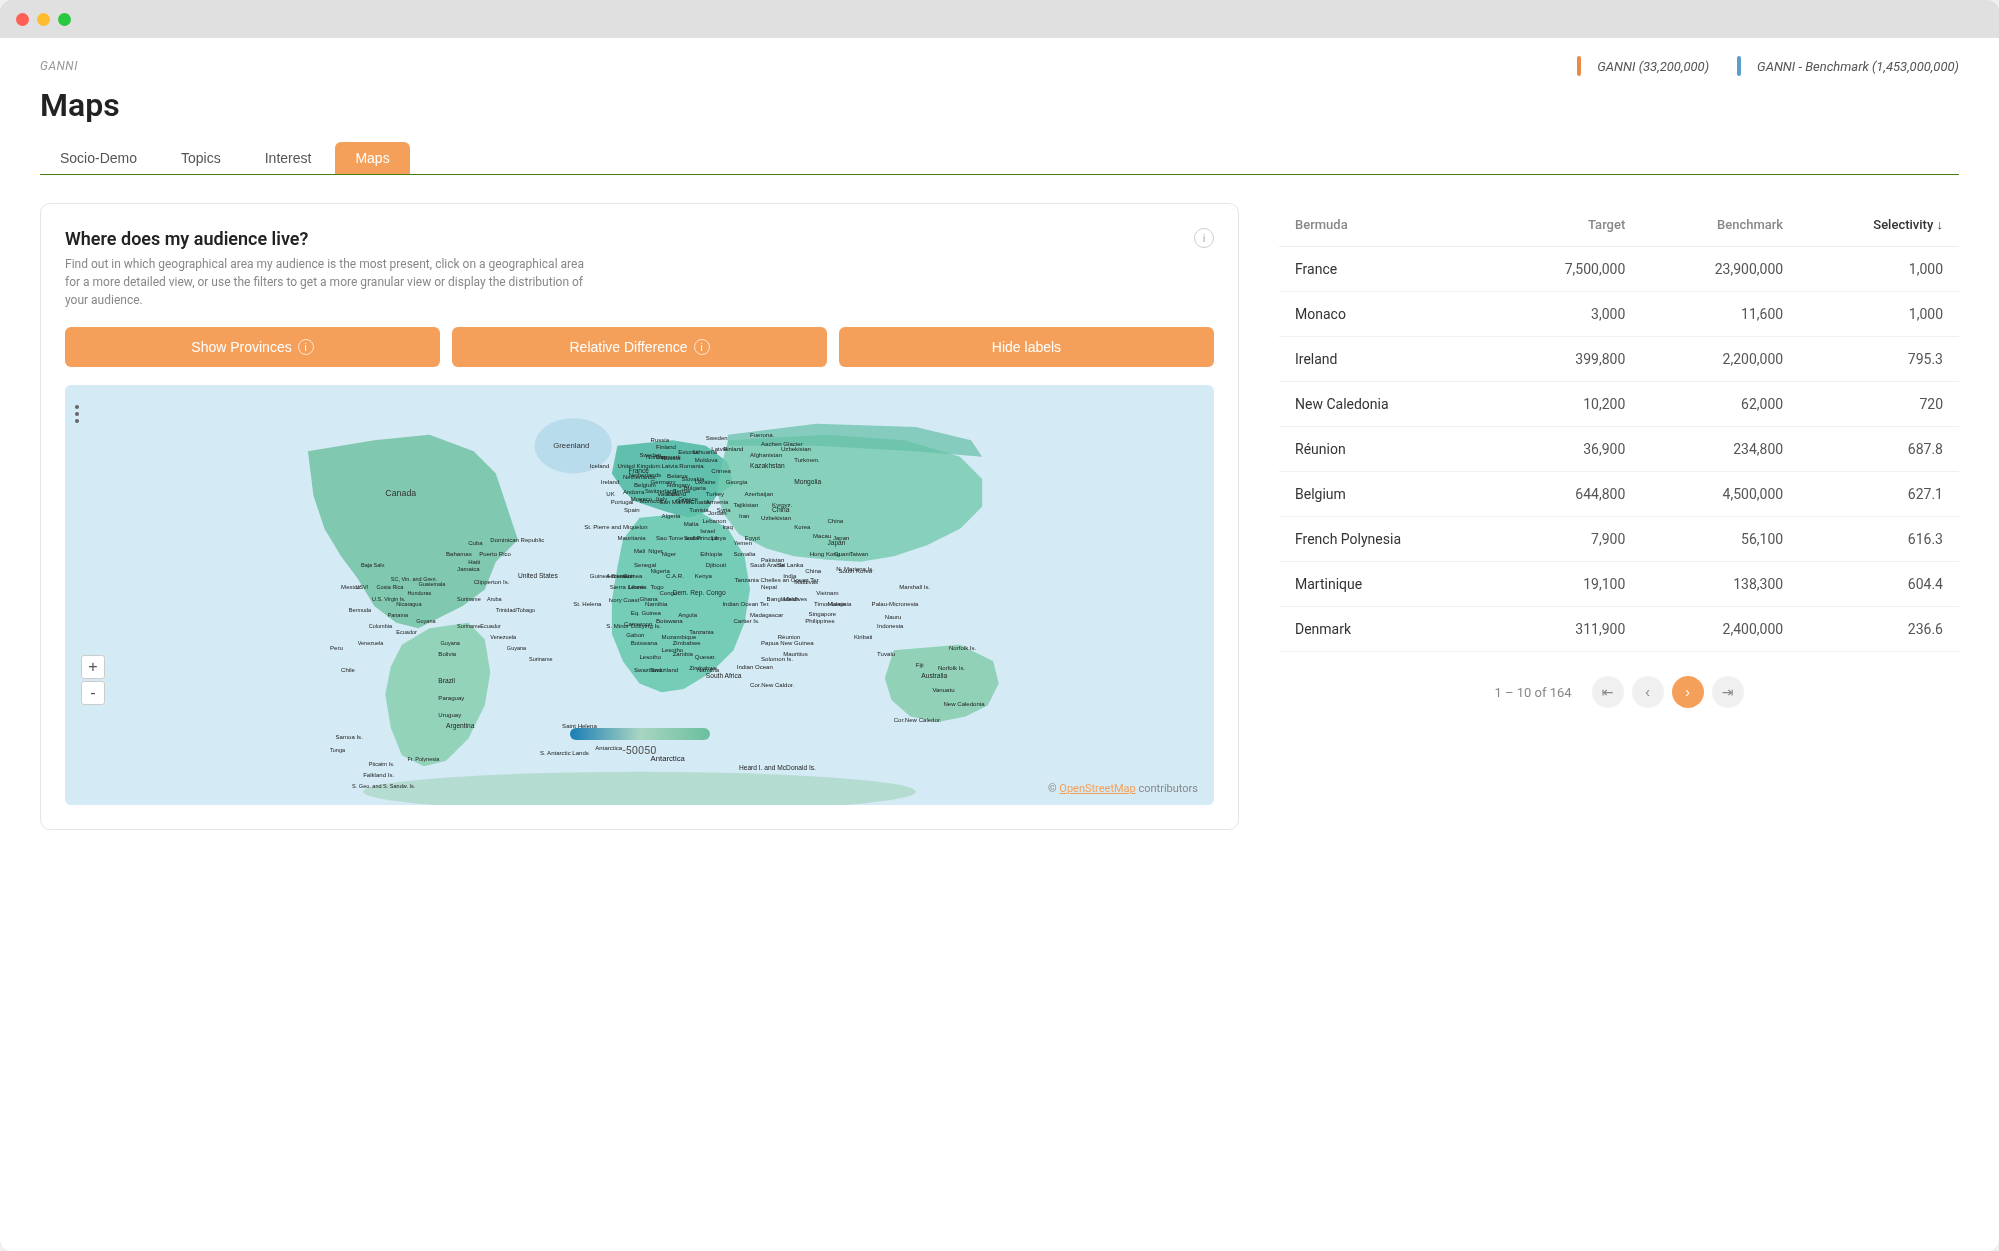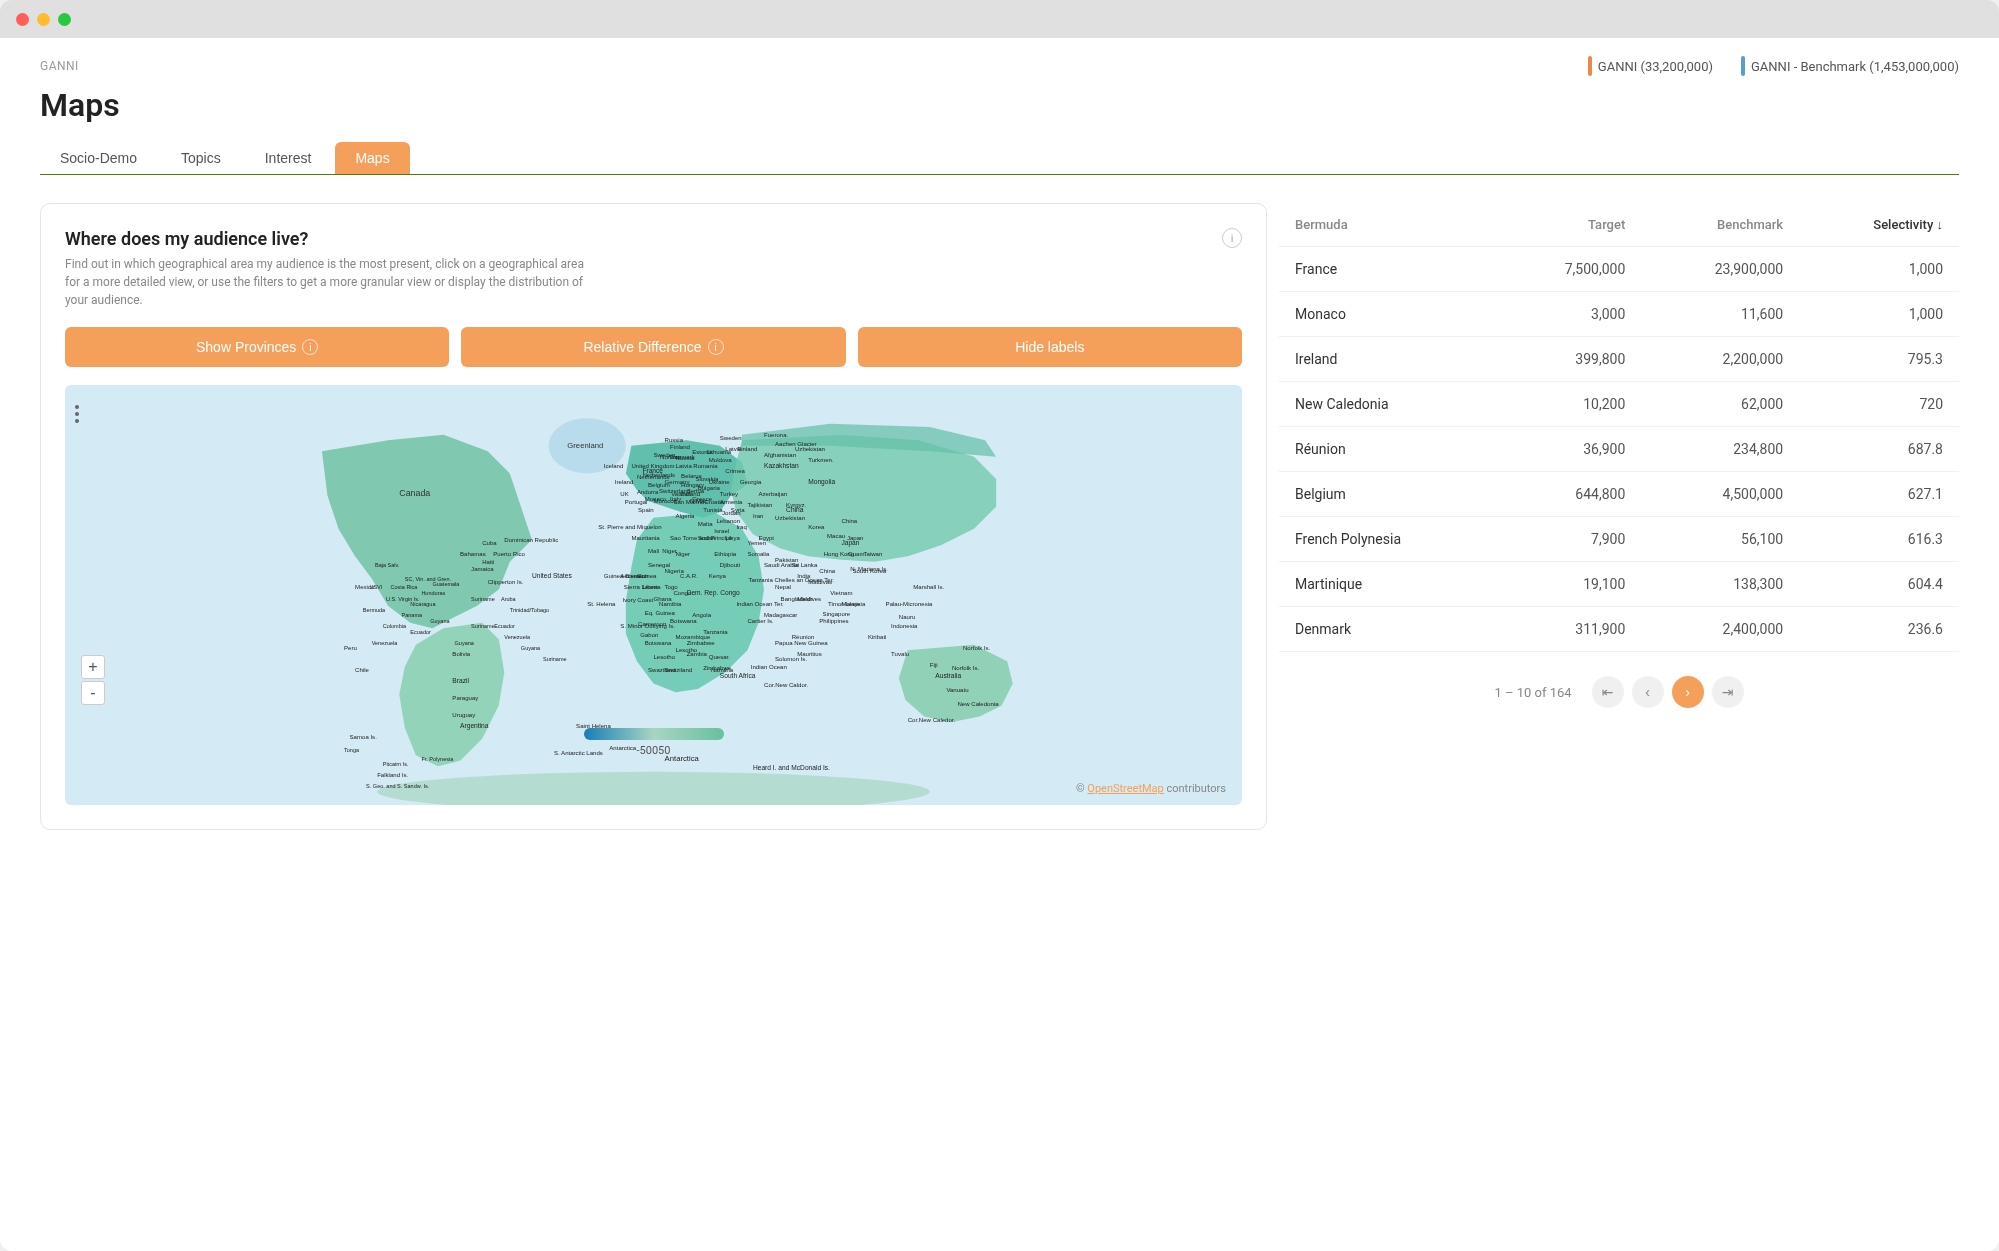--- a/index.html
+++ b/index.html
@@ -38,36 +38,37 @@
       margin: 0;
       border-radius: 0 0 12px 12px;
       padding: 0 40px 40px 40px;
       min-height: 1213px;
     }
     .app-header {
       display: flex;
       justify-content: space-between;
       align-items: center;
       padding: 18px 0 0 0;
+      font-style: italic;
     }
     .app-brand {
       font-size: 12px;
       color: #999;
       letter-spacing: 0.5px;
       text-transform: uppercase;
     }
     .legend-items {
       display: flex;
       align-items: center;
       gap: 28px;
     }
     .legend-item {
       display: flex;
       align-items: center;
-      gap: 6px;
+      gap: 16px;
       font-size: 13px;
       color: #555;
     }
     .legend-dot {
       width: 4px;
       height: 20px;
       border-radius: 2px;
     }
     .dot-ganni { background: #e88a4a; }
     .dot-benchmark { background: #5b9ec9; }
@@ -94,21 +95,21 @@
       border: none;
       outline: none;
     }
     .tab.active {
       background: #f5a05a;
       color: #fff;
       font-weight: 500;
     }
     .main-layout {
       display: flex;
-      gap: 12px;
+      gap: 40px;
     }
     .map-panel {
       flex: 1;
       background: #fff;
       border: 1px solid #e5e5e5;
       border-radius: 10px;
       padding: 24px;
       min-width: 0;
     }
     .panel-header {

